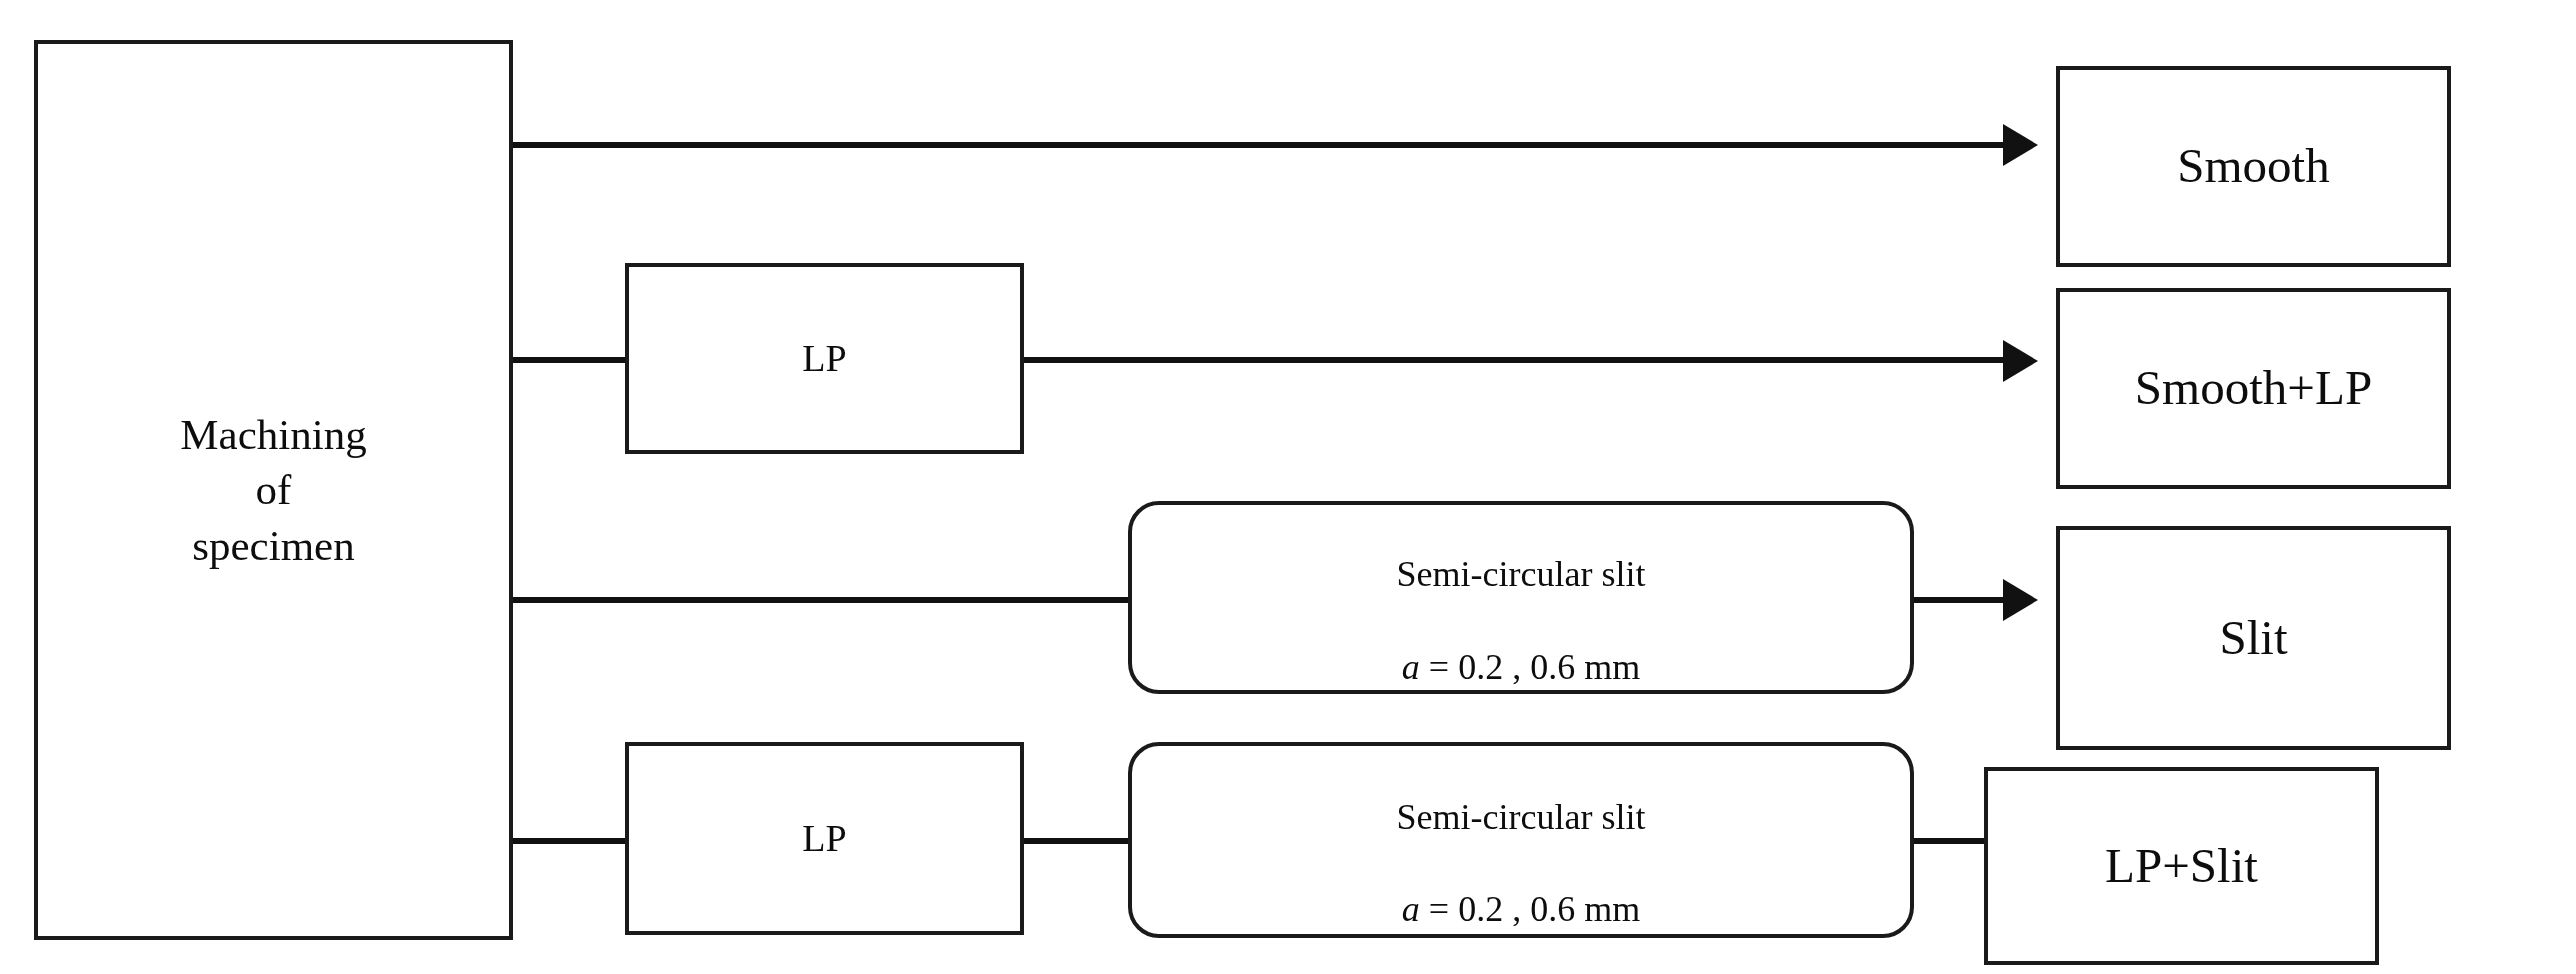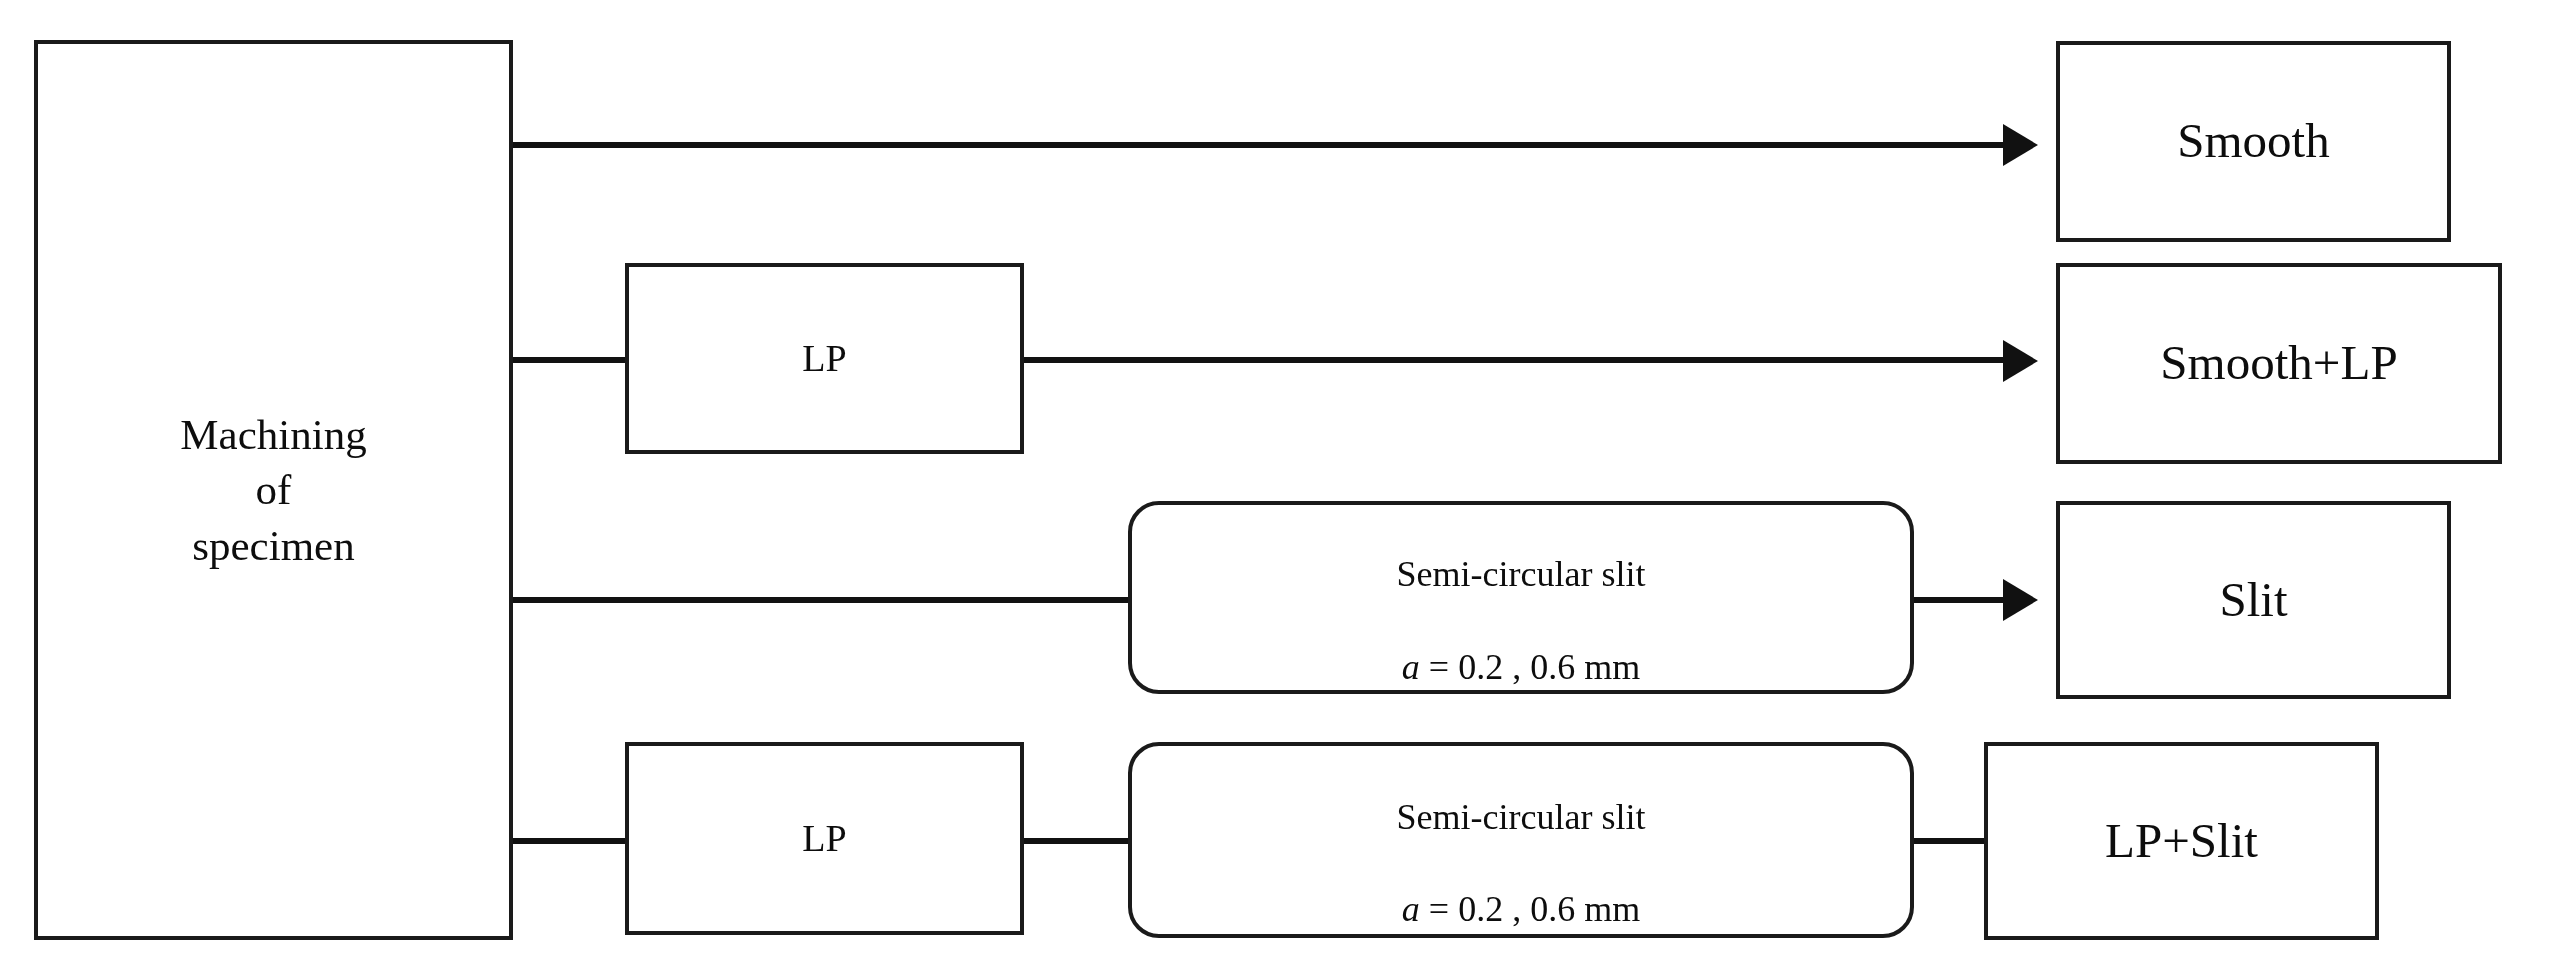--- a/index.html
+++ b/index.html
@@ -31,21 +31,21 @@
     color: #0d0d0d;
   }
   .node .label {
     display: block;
     width: 100%;
     white-space: pre-line;
   }
   .n-start { font-size: 43px; }
   .n-lp    { font-size: 38px; }
   .n-slit  { font-size: 36px; border-radius: 31px; }
-  .n-out   { font-size: 49px; }
+  .n-out   { font-size: 49px; margin-top: 25px; }
 
   .var-italic {
     font-style: italic;
   }
 
   .edge-h {
     position: absolute;
     background: #111111;
     height: 6.4px;
   }
@@ -104,25 +104,25 @@
     <span class="label">
       <span>Semi-circular slit</span><br>
       <span class="var-italic">a</span><span> = 0.2 , 0.6 mm</span>
     </span>
   </div>
 
   <div class="node n-out" style="left:2056px; top:41px; width:395px; height:201px;">
     <span class="label">Smooth</span>
   </div>
 
-  <div class="node n-out" style="left:2056px; top:263px; width:446px; height:201px;">
+  <div class="node n-out" style="left:2056px; top:263px; width:395px; height:201px;">
     <span class="label">Smooth+LP</span>
   </div>
 
-  <div class="node n-out" style="left:2056px; top:501px; width:395px; height:198px;">
+  <div class="node n-out" style="left:2056px; top:501px; width:395px; height:224px;">
     <span class="label">Slit</span>
   </div>
 
   <div class="node n-out" style="left:1984px; top:742px; width:395px; height:198px;">
     <span class="label">LP+Slit</span>
   </div>
 
 </div>
 
 

